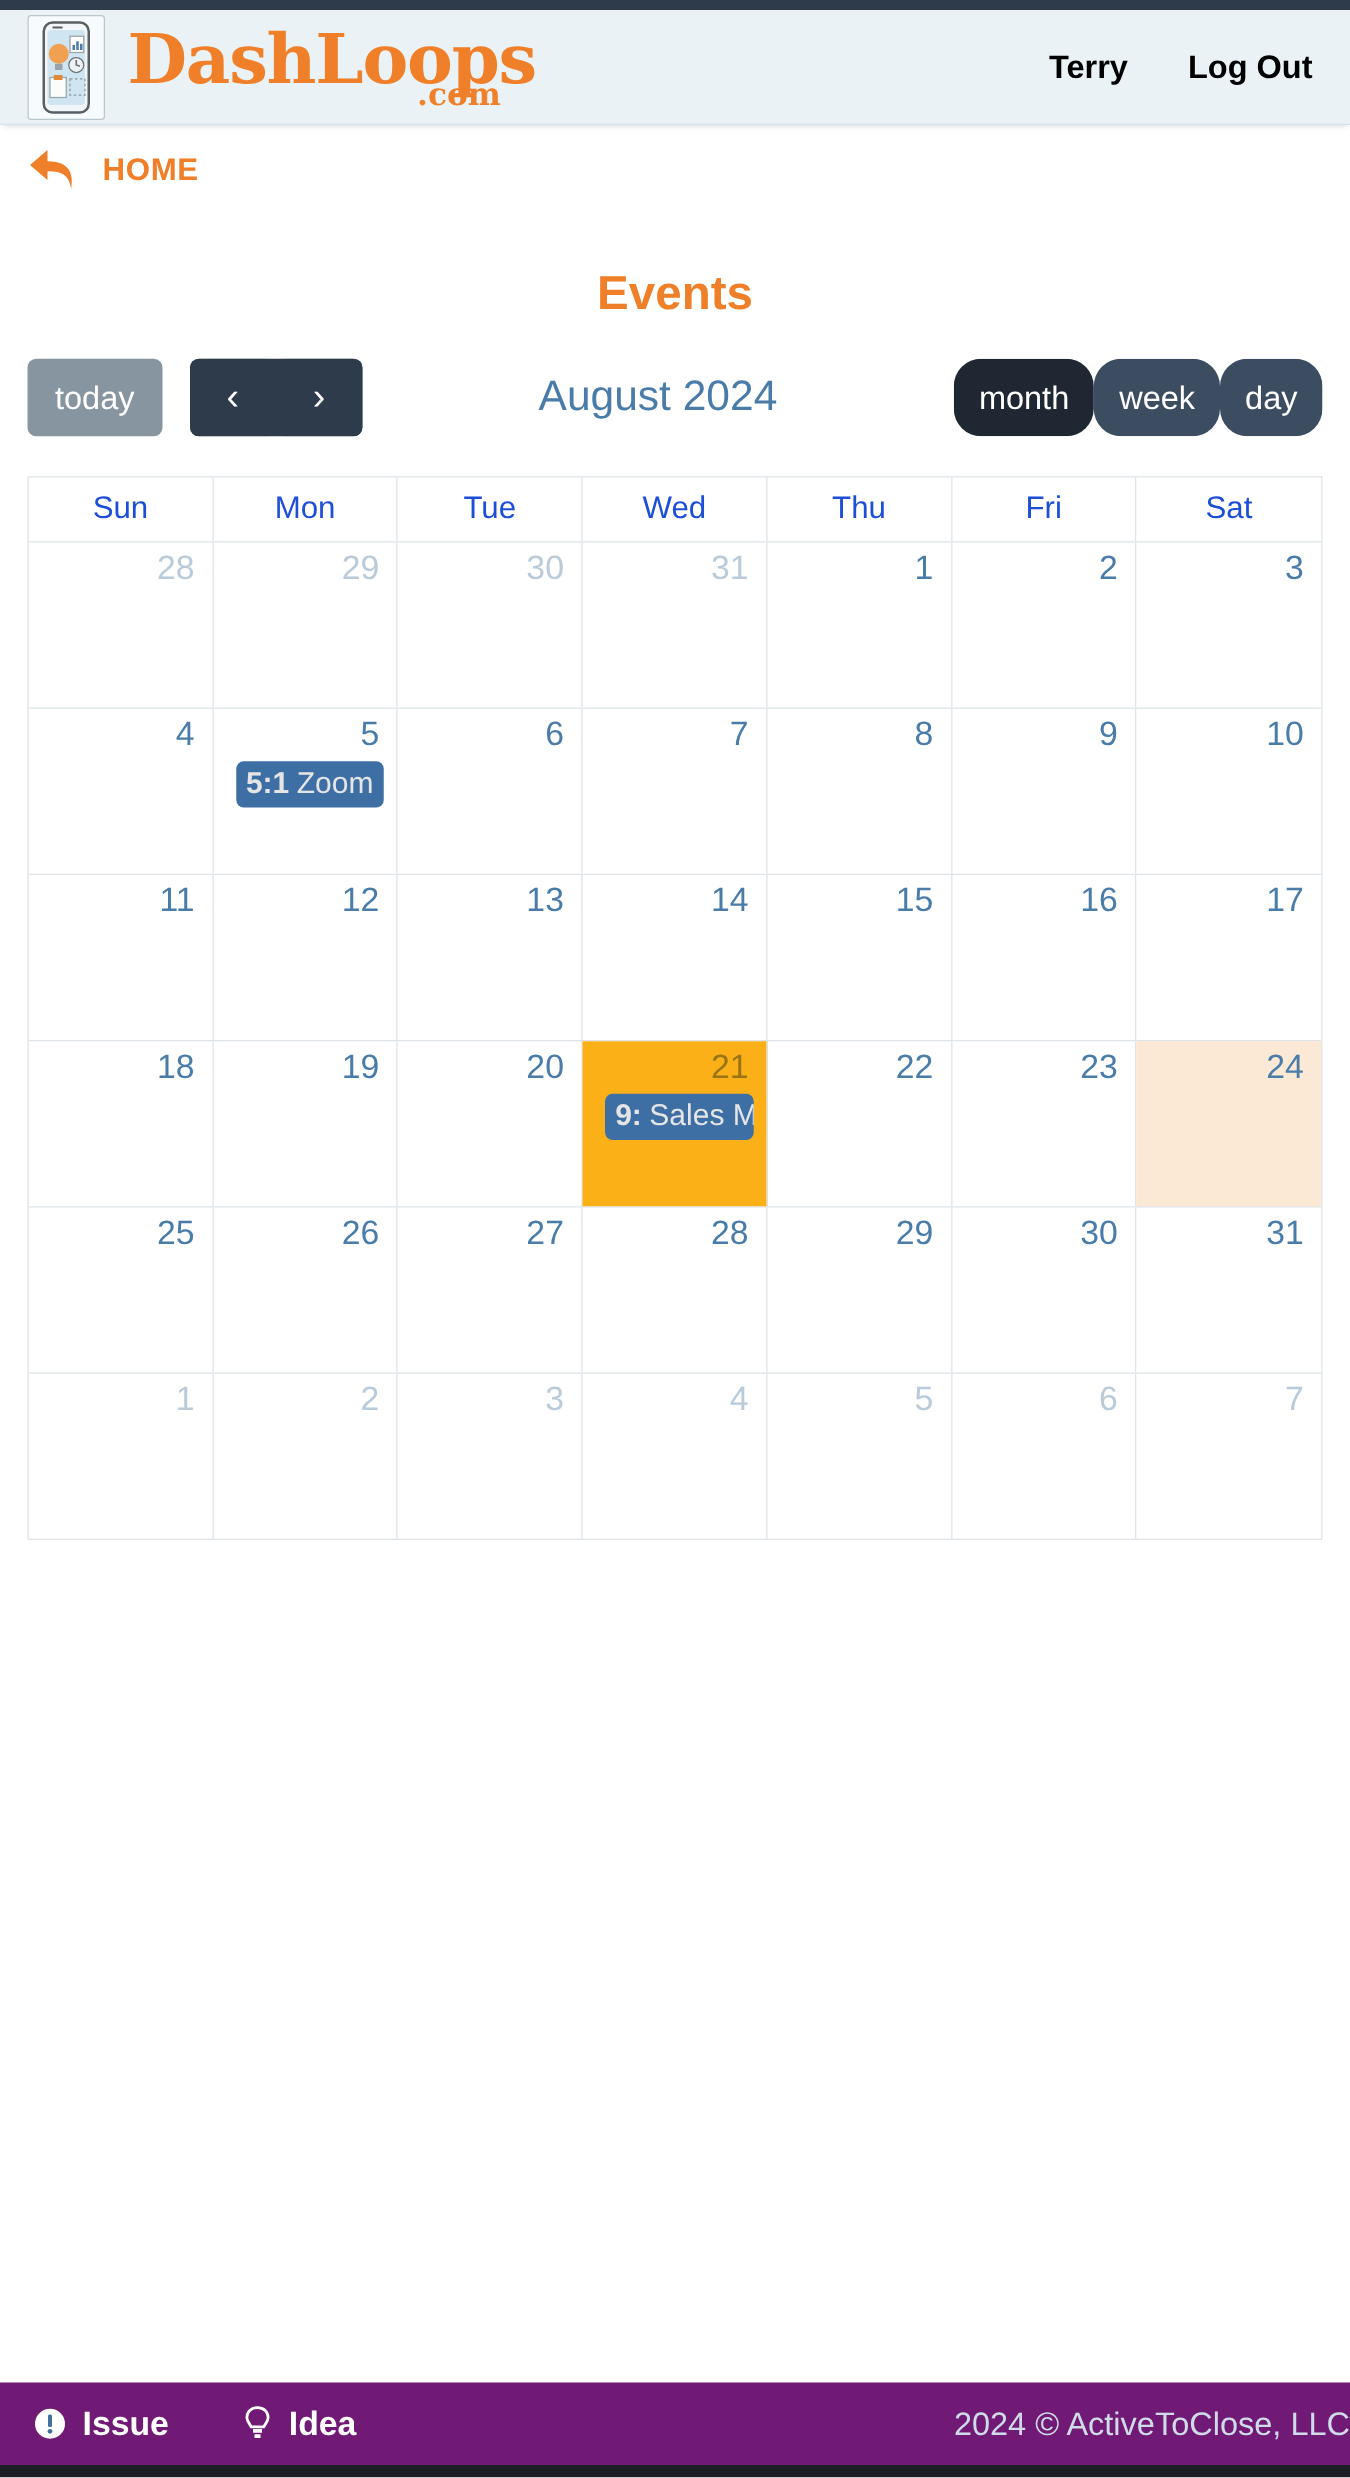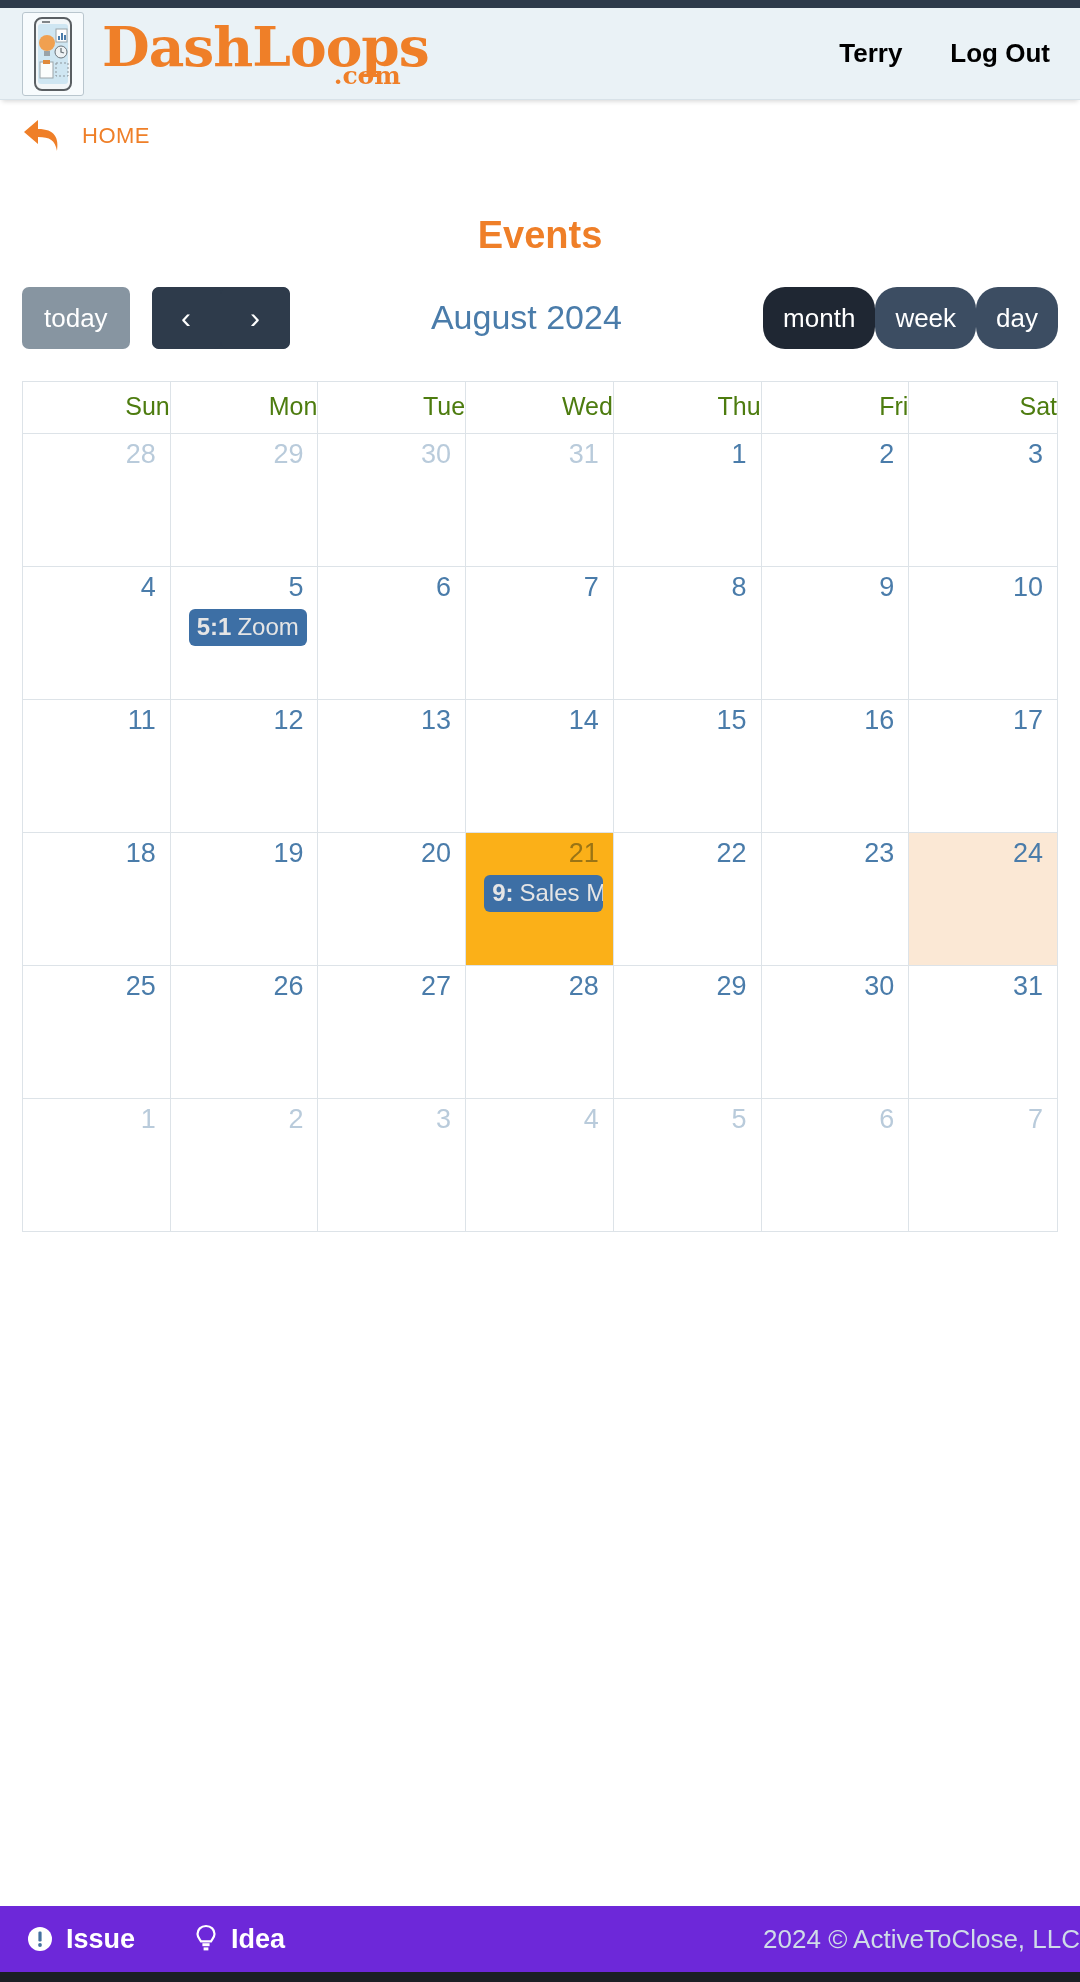--- a/index.html
+++ b/index.html
@@ -91,22 +91,22 @@
     padding: 0 22px;
   }
   .home-link {
     position: absolute;
     left: 22px; top: 18px;
     display: flex; align-items: center; gap: 14px;
     cursor: pointer;
   }
   .home-icon { display: block; }
   .home-label {
-    font-size: 22px;
-    font-weight: 400;
+    font-size: 25px;
+    font-weight: 700;
     color: #ef7f28;
     letter-spacing: .5px;
   }
   .org-block {
     position: absolute;
     right: 26px; top: 16px;
     text-align: right;
   }
   .org-name {
     font-size: 30px;
@@ -207,23 +207,23 @@
     border: 1px solid #dde3e8;
     border-bottom: none;
     background: #fff;
   }
   .cal-head {
     display: grid;
     grid-template-columns: repeat(7, 1fr);
     border-bottom: 1px solid #dde3e8;
   }
   .cal-head div {
-    text-align: right;
+    text-align: center;
     font-size: 25px;
-    color: #4d7c0f;
+    color: #1d4ed8;
     padding: 10px 0 12px;
     border-right: 1px solid #dde3e8;
   }
   .cal-head div:last-child { border-right: none; }
   .cal-body { display: flex; flex-direction: column; }
   .cal-week {
     display: grid;
     grid-template-columns: repeat(7, 1fr);
     height: 133px;
     border-bottom: 1px solid #dde3e8;
@@ -261,21 +261,21 @@
     margin-left: 12px;
   }
   .event-time { font-weight: 700; }
   .event-title { font-weight: 400; margin-left: 6px; }
 
   
   .spacer { flex: 1 1 auto; }
   .footer {
     flex: 0 0 auto;
     height: 66px;
-    background: #6d28d9;
+    background: #701a75;
     display: flex;
     align-items: center;
     padding: 0 26px;
     position: relative;
   }
   .footer-link {
     display: flex; align-items: center; gap: 12px;
     color: #ffffff;
     font-size: 27px;
     font-weight: 700;

